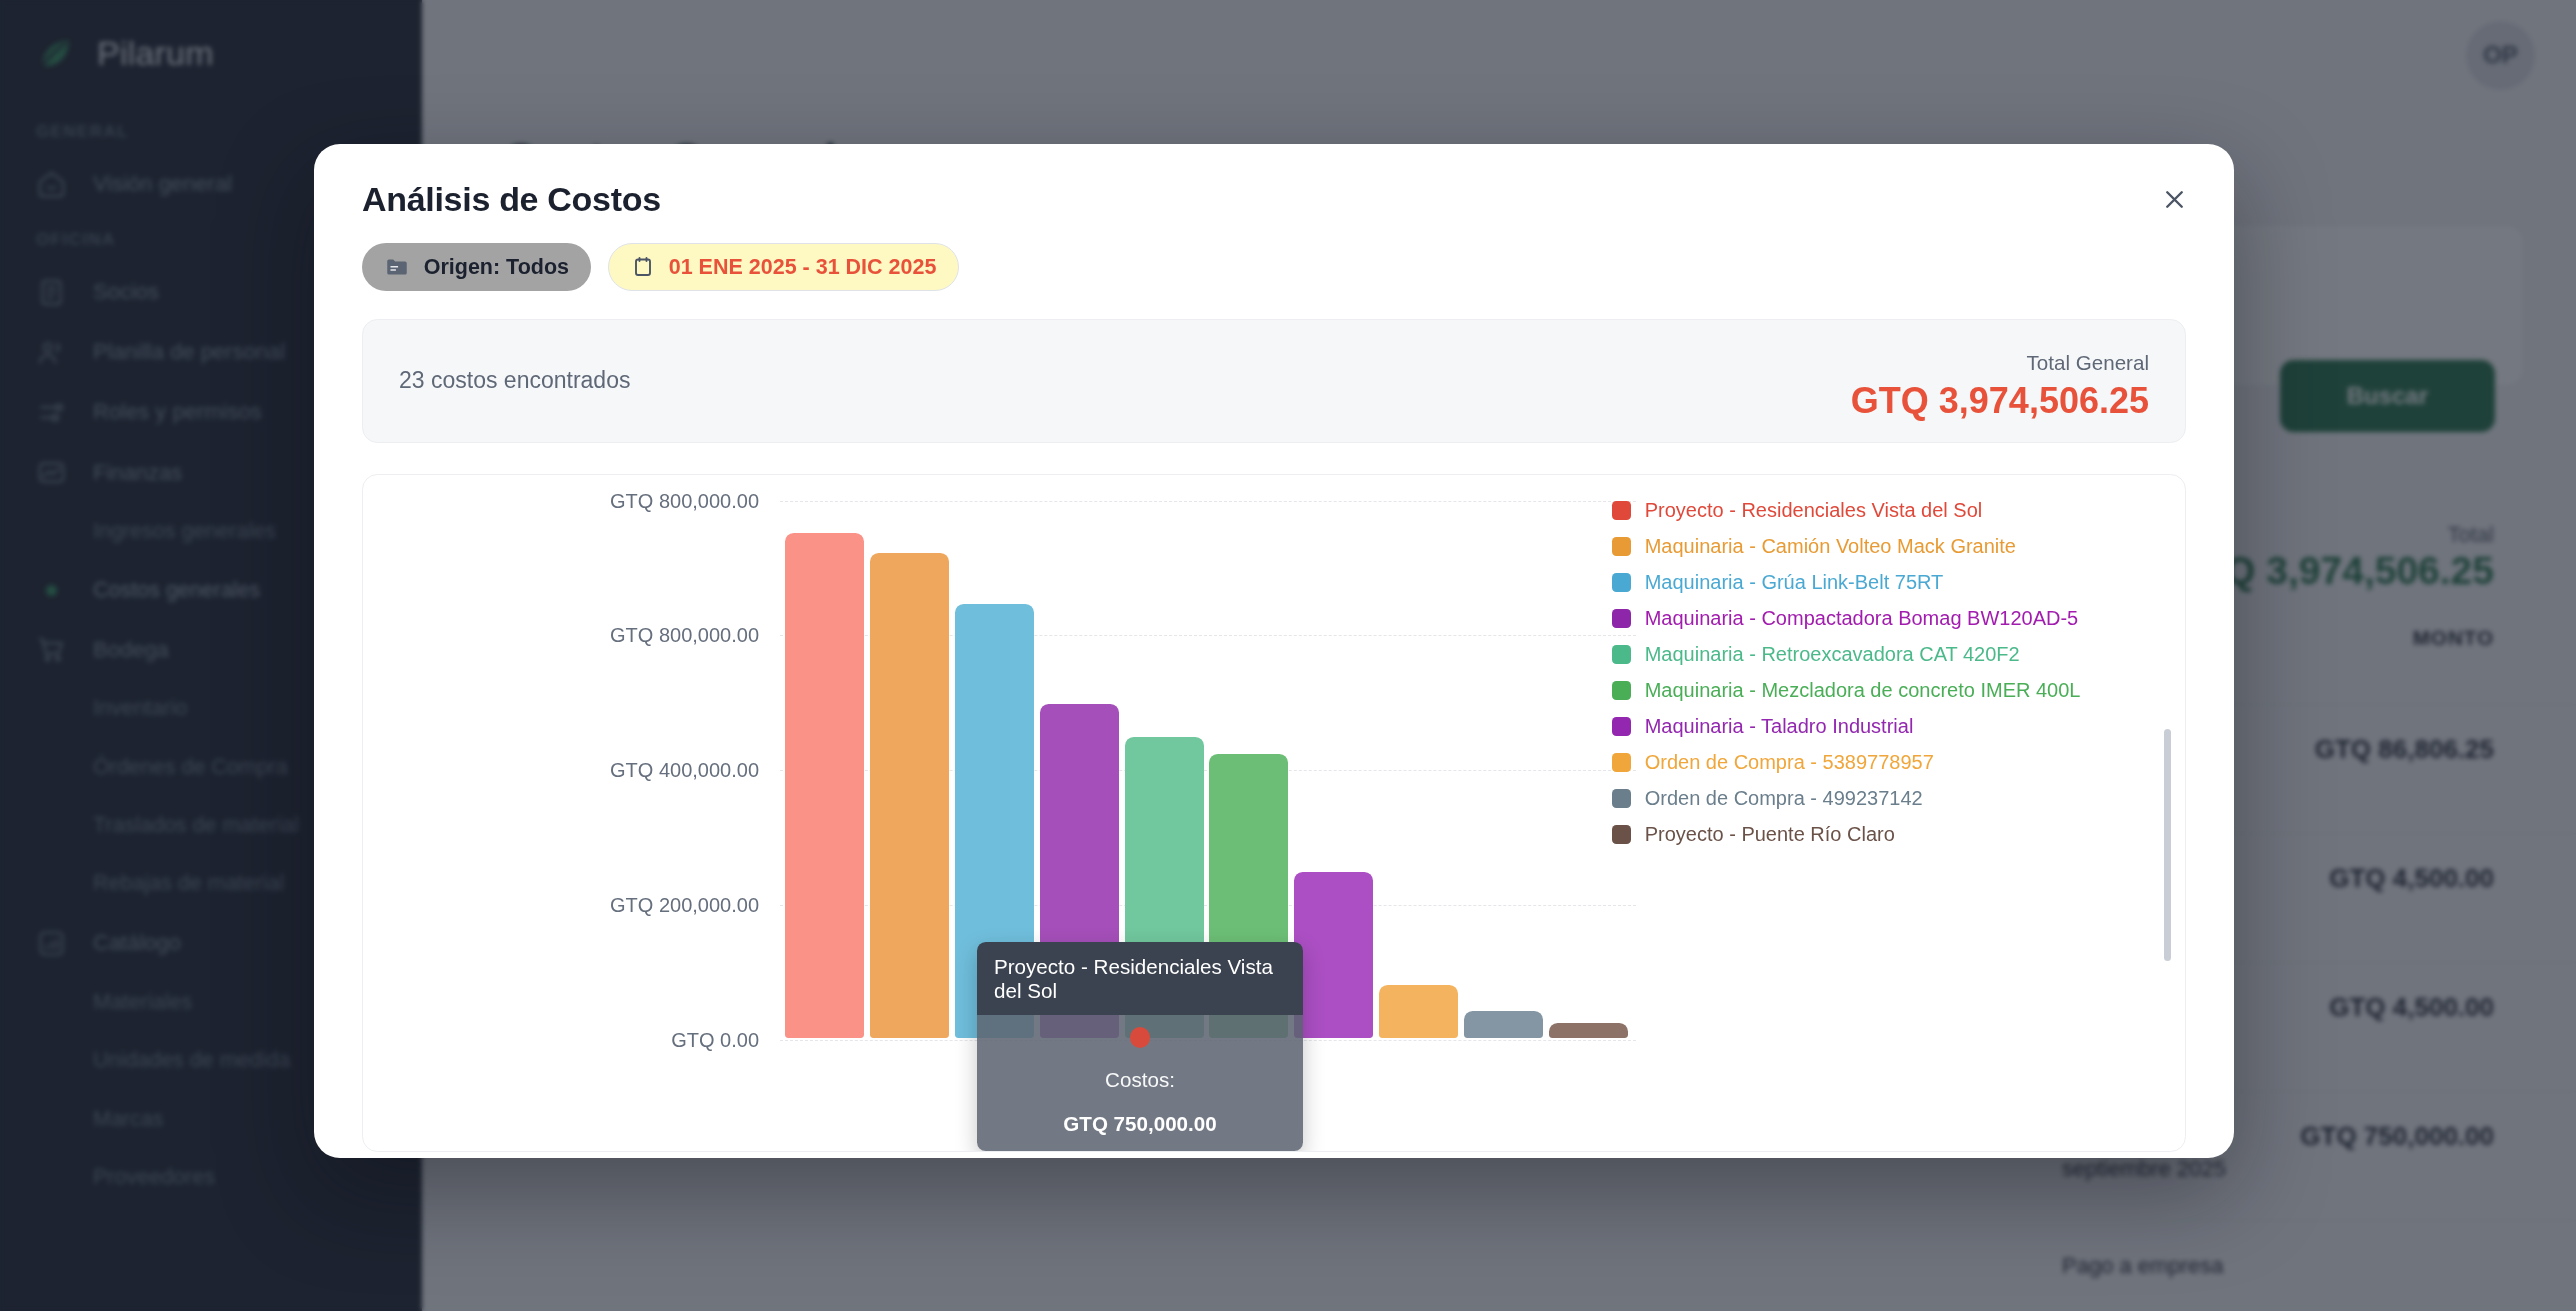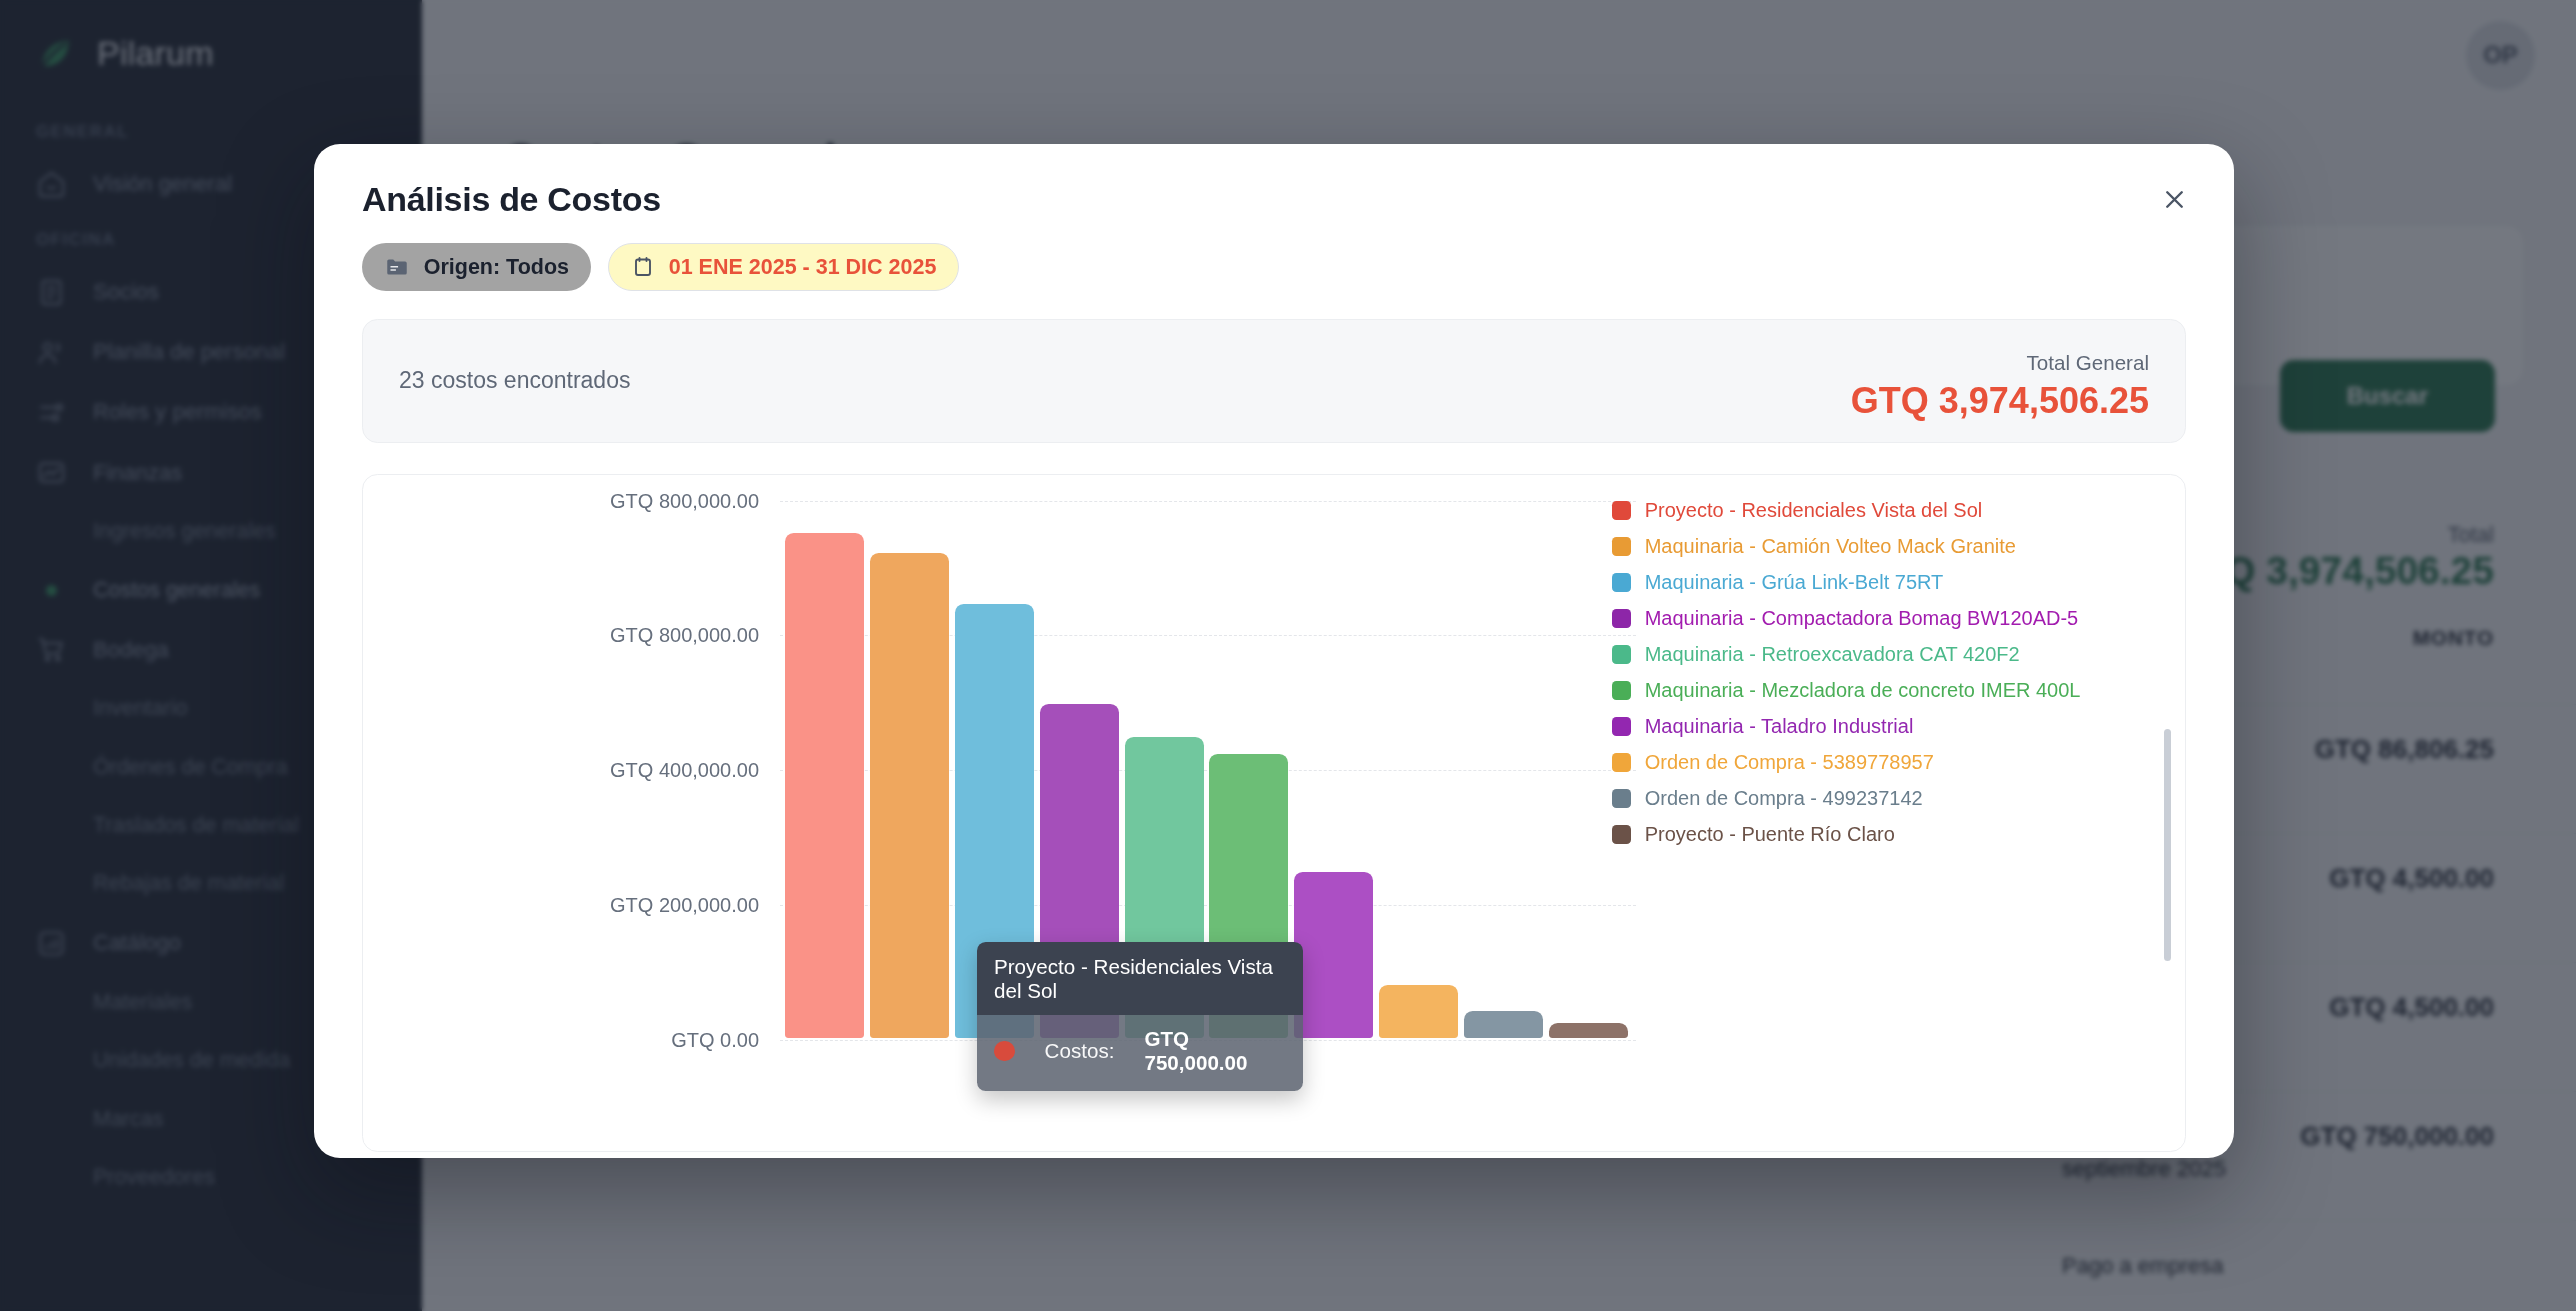--- a/index.html
+++ b/index.html
@@ -185,21 +185,21 @@
     width: 326px; border-radius: 8.6px; overflow: hidden;
     box-shadow: 0 8.6px 22px rgba(0,0,0,.22);
   }
   .tt-head {
     background: #3c4350; color: #fff; font-size: 20.6px;
     padding: 13.7px 17px 12px 17px;
   }
   .tt-body {
     background: rgba(92,99,112,0.86); color: #fff;
     padding: 12px 17px 15.4px 17px;
-    display: flex; align-items: center; gap: 30px; font-size: 20.6px;
+    display: flex; align-items: center; gap: 20px; font-size: 20.6px; flex-direction: column;
   }
   .tt-dot { width: 20.6px; height: 20.6px; border-radius: 50%; background: #d84b3c; flex:0 0 20.6px; }
   .tt-val { font-weight: 700; }
   .tt-key { opacity: .95; }
 </style>
 </head>
 <body>
 
 <div id="app-root">
 

